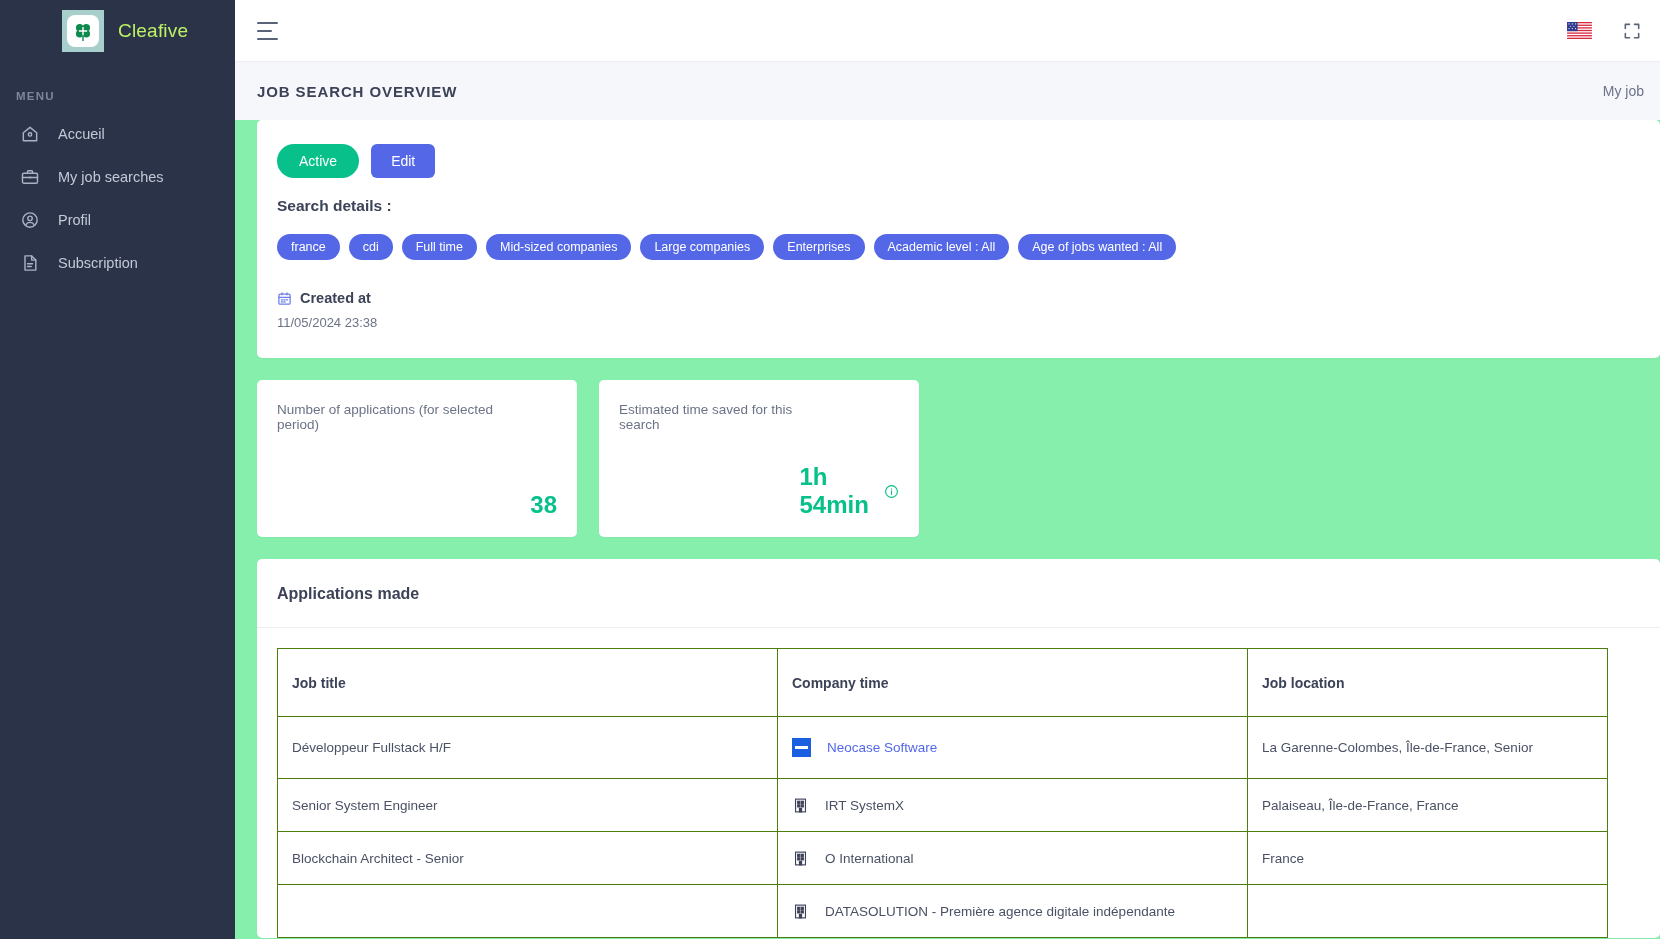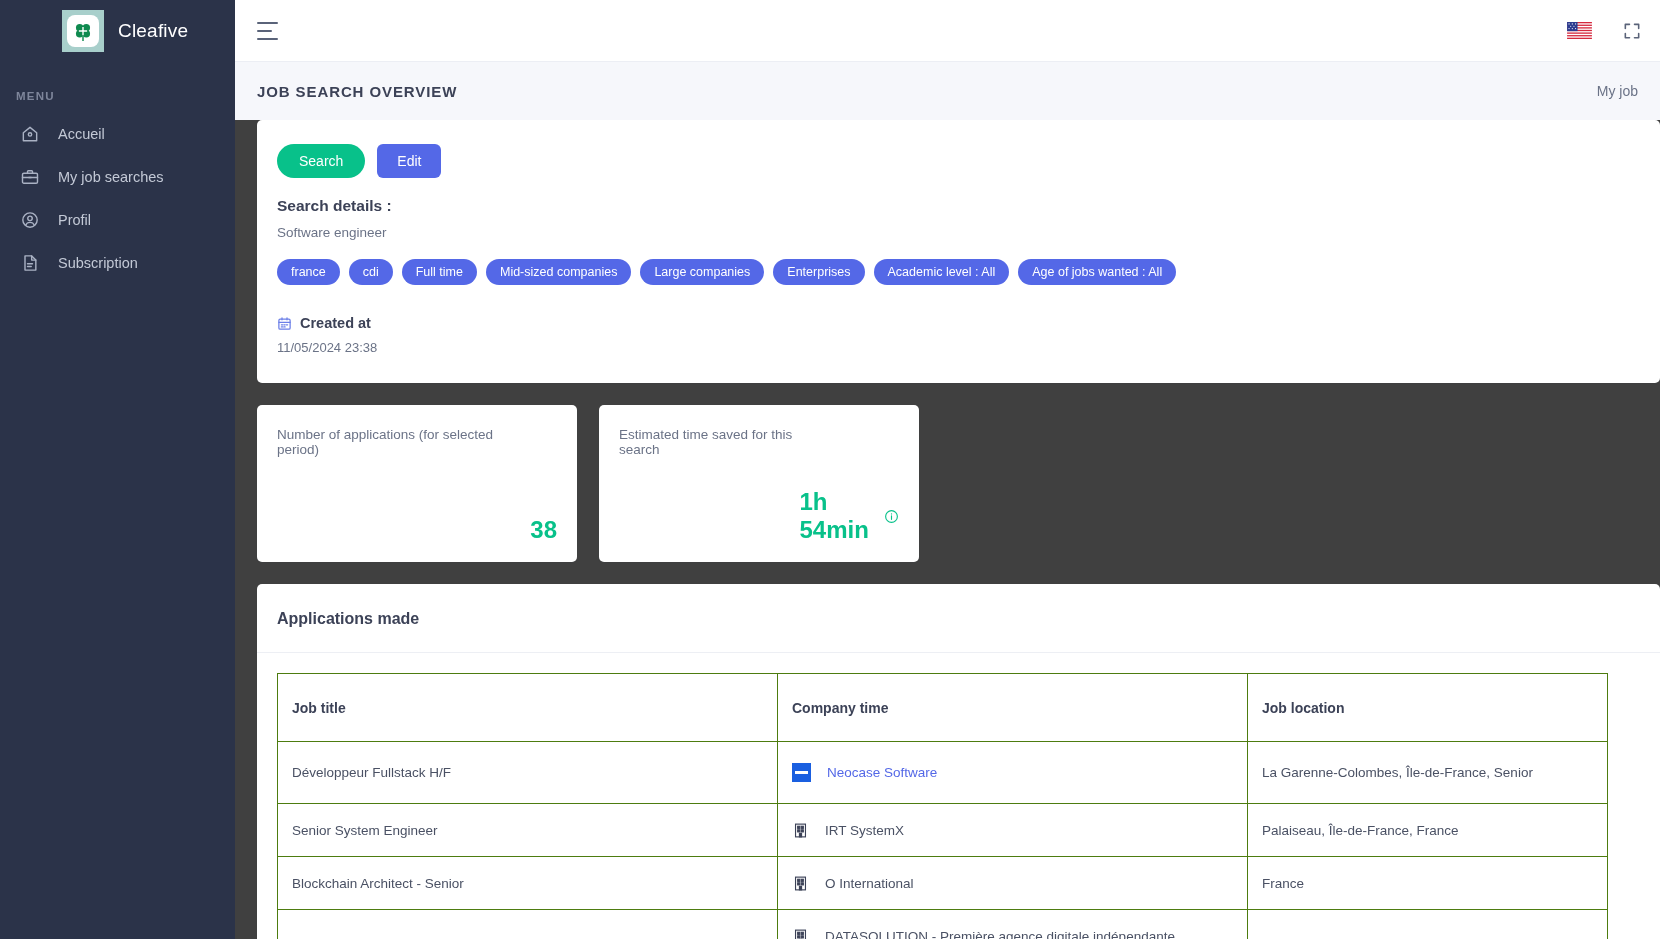--- a/index.html
+++ b/index.html
@@ -35,21 +35,21 @@
     display: flex; align-items: center; justify-content: center;
     flex: 0 0 auto;
   }
   .brand-logo-inner {
     width: 32px; height: 32px;
     background: #ffffff;
     border-radius: 8px;
     display: flex; align-items: center; justify-content: center;
   }
   .brand-name {
-    color: #ffffff;
+    color: #bef264;
     font-size: 19px;
     font-weight: 500;
     letter-spacing: .2px;
   }
   .menu-label {
     color: #7e869b;
     font-size: 11.5px;
     letter-spacing: 1.2px;
     font-weight: 600;
     padding: 28px 0 10px 16px;
@@ -67,21 +67,21 @@
   }
   .nav-icon { width: 20px; height: 20px; flex: 0 0 auto; display:block; color: #aab2c4; }
 
   
   .main {
     flex: 1 1 auto;
     height: 939px;
     display: flex;
     flex-direction: column;
     overflow: hidden;
-    background: #404040;
+    background: #86efac;
   }
   .topbar {
     height: 62px;
     min-height: 62px;
     background: #ffffff;
     display: flex;
     align-items: center;
     padding: 0 18px 0 20px;
     border-bottom: 1px solid #eceef4;
   }
@@ -117,21 +117,21 @@
     font-size: 15px;
     font-weight: 700;
     color: #3c4257;
     letter-spacing: .9px;
   }
   .breadcrumb {
     margin-left: auto;
     font-size: 14px;
     color: #6b7387;
     white-space: nowrap;
-    padding-right: 22px;
+    padding-right: 16px;
   }
 
   
   .content {
     flex: 1 1 auto;
     overflow: hidden;
     padding: 0 0 0 22px;
   }
 
   .card {
@@ -395,26 +395,25 @@
 
     <div class="page-header">
       <span class="page-title">JOB SEARCH OVERVIEW</span>
       <span class="breadcrumb">My job</span>
     </div>
 
     <div class="content">
 
       <section class="card search-card">
         <div class="btn-row">
-          <button class="btn btn-active">Search</button>
+          <button class="btn btn-active">Active</button>
           <button class="btn btn-edit">Edit</button>
         </div>
 
         <div class="search-details-label">Search details :</div>
-        <div class="search-query">Software engineer</div>
 
         <div class="tags">
           <span class="tag">france</span>
           <span class="tag">cdi</span>
           <span class="tag">Full time</span>
           <span class="tag">Mid-sized companies</span>
           <span class="tag">Large companies</span>
           <span class="tag">Enterprises</span>
           <span class="tag">Academic level : All</span>
           <span class="tag">Age of jobs wanted : All</span>

